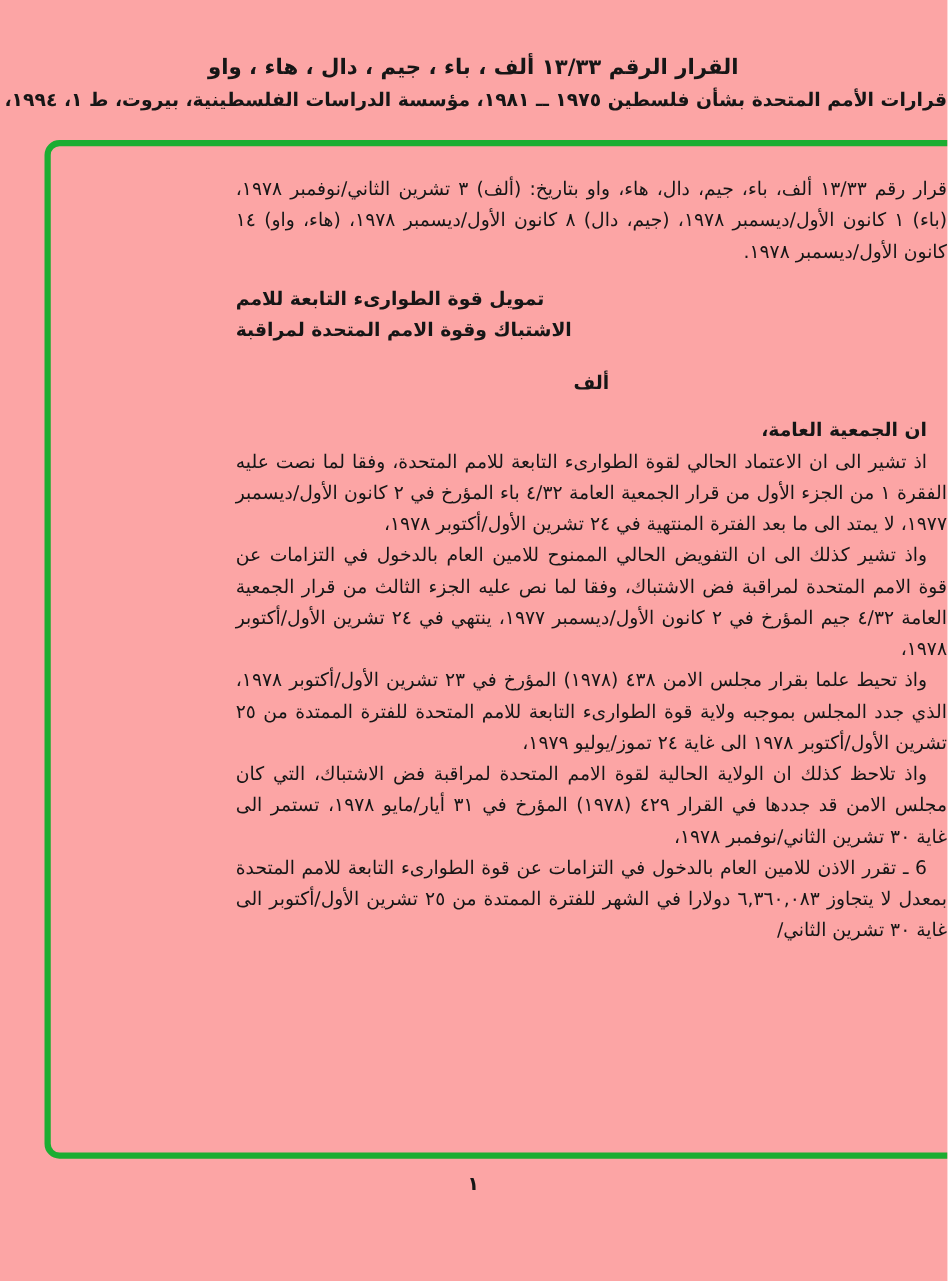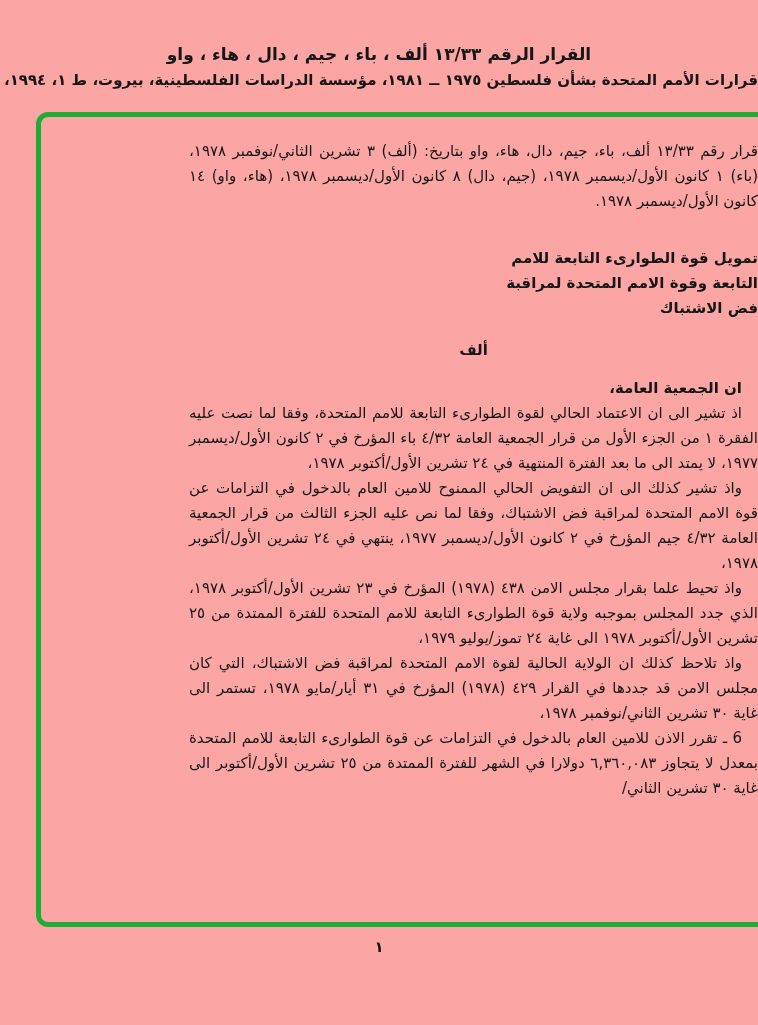--- a/index.html
+++ b/index.html
@@ -52,23 +52,23 @@
     width: 100%;
     height: 100%;
     padding: 22px 12px 0 148px;
     font-size: 15px;
     line-height: 25px;
     text-align: justify;
   }
   .content p { margin: 0; }
   .intro { margin-bottom: 0; }
   .doc-heading {
-    text-align: right;
+    text-align: left;
     font-weight: bold;
-    margin-top: 32px;
+    margin-top: 13px;
   }
   .section-label {
     text-align: center;
     font-weight: bold;
     margin: 17px 0 13px 0;
   }
   .salutation {
     font-weight: bold;
     text-indent: 16px;
   }
@@ -97,22 +97,21 @@
     <div class="doc-source">قرارات الأمم المتحدة بشأن فلسطين ١٩٧٥ ــ ١٩٨١، مؤسسة الدراسات الفلسطينية، بيروت، ط ١، ١٩٩٤، مج ٢، ص٨٦- ٩٣</div>
   </div>
 
   <div class="frame" style="border-color: rgb(28, 173, 50);">
     <div class="content">
 
       <p class="intro">قرار رقم ١٣/٣٣ ألف، باء، جيم، دال، هاء، واو بتاريخ: (ألف) ٣ تشرين الثاني/نوفمبر ١٩٧٨، (باء) ١ كانون الأول/ديسمبر ١٩٧٨، (جيم، دال) ٨ كانون الأول/ديسمبر ١٩٧٨، (هاء، واو) ١٤ كانون الأول/ديسمبر ١٩٧٨.</p>
 
       <div class="doc-heading">
         <div>تمويل قوة الطوارىء التابعة للامم</div>
-        <div>التابعة وقوة الامم المتحدة لمراقبة</div>
-        <div>فض الاشتباك</div>
+        <div>الاشتباك وقوة الامم المتحدة لمراقبة</div>
       </div>
 
       <div class="section-label">ألف</div>
 
       <p class="salutation">ان الجمعية العامة،</p>
 
       <p class="para"><span></span><b class="lead">اذ تشير</b><span> الى ان الاعتماد الحالي لقوة الطوارىء التابعة للامم المتحدة، وفقا لما نصت عليه الفقرة ١ من الجزء الأول من قرار الجمعية العامة ٤/٣٢ باء المؤرخ في ٢ كانون الأول/ديسمبر ١٩٧٧، لا يمتد الى ما بعد الفترة المنتهية في ٢٤ تشرين الأول/أكتوبر ١٩٧٨،</span></p>
 
       <p class="para"><span></span><b class="lead">واذ تشير كذلك</b><span> الى ان التفويض الحالي الممنوح للامين العام بالدخول في التزامات عن قوة الامم المتحدة لمراقبة فض الاشتباك، وفقا لما نص عليه الجزء الثالث من قرار الجمعية العامة ٤/٣٢ جيم المؤرخ في ٢ كانون الأول/ديسمبر ١٩٧٧، ينتهي في ٢٤ تشرين الأول/أكتوبر ١٩٧٨،</span></p>
 

